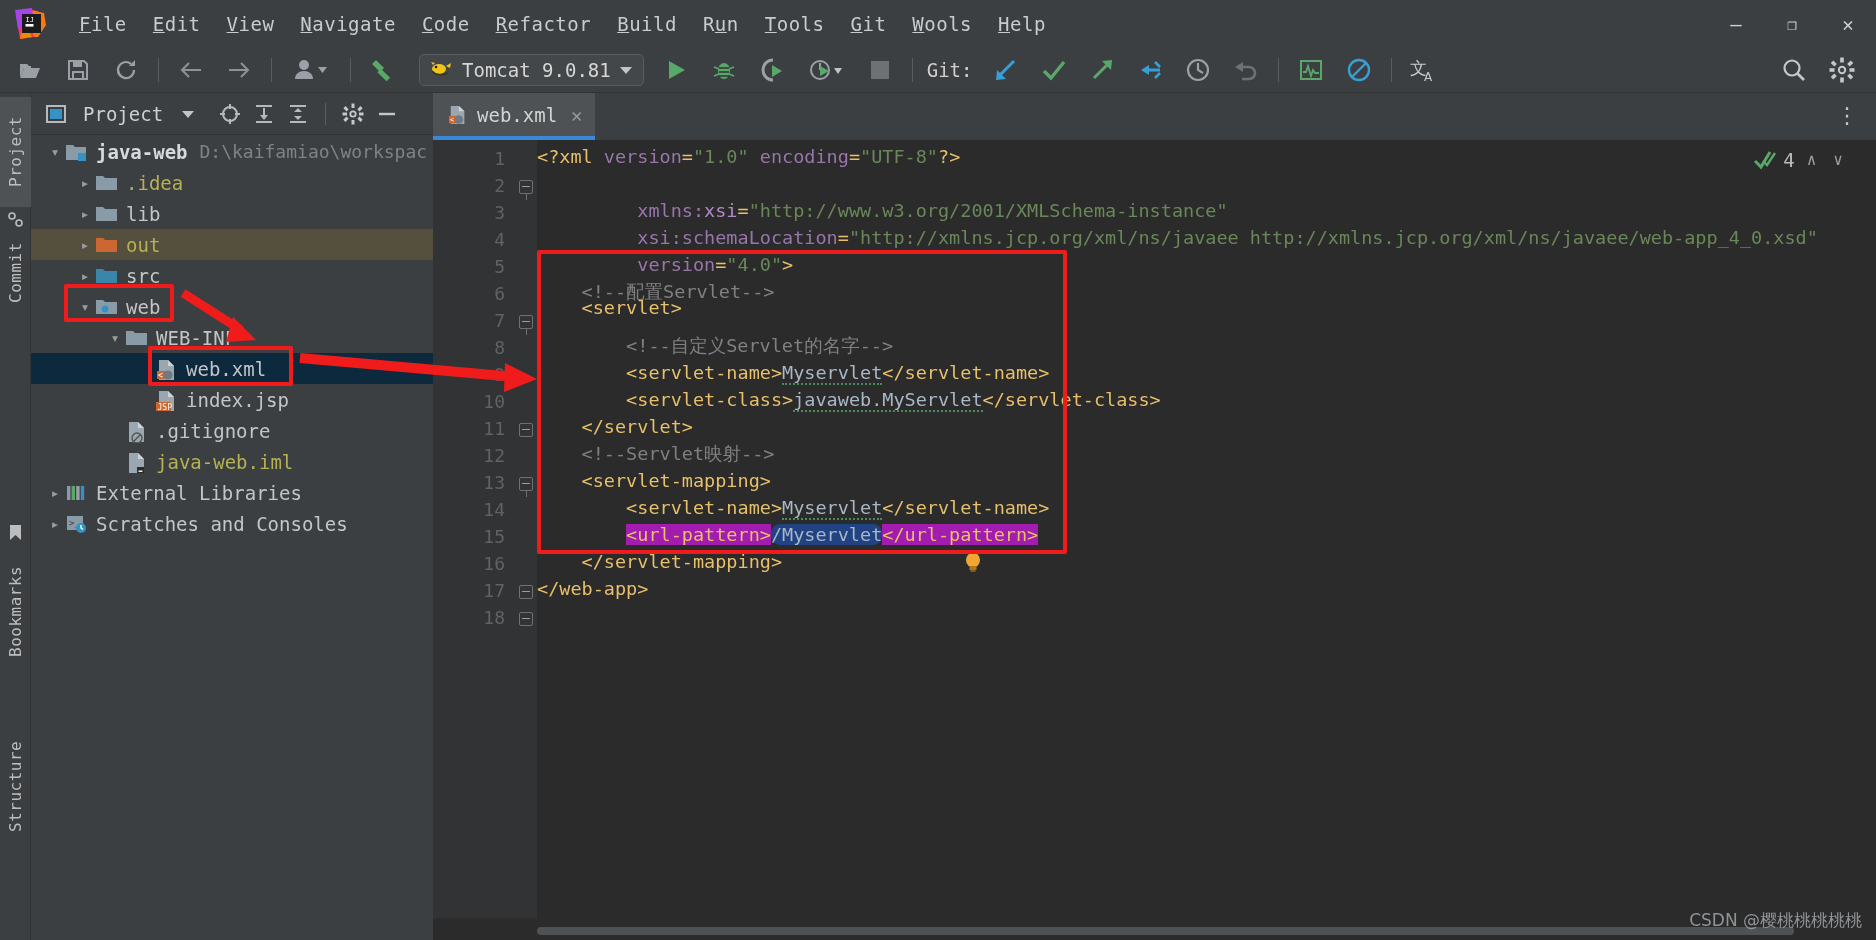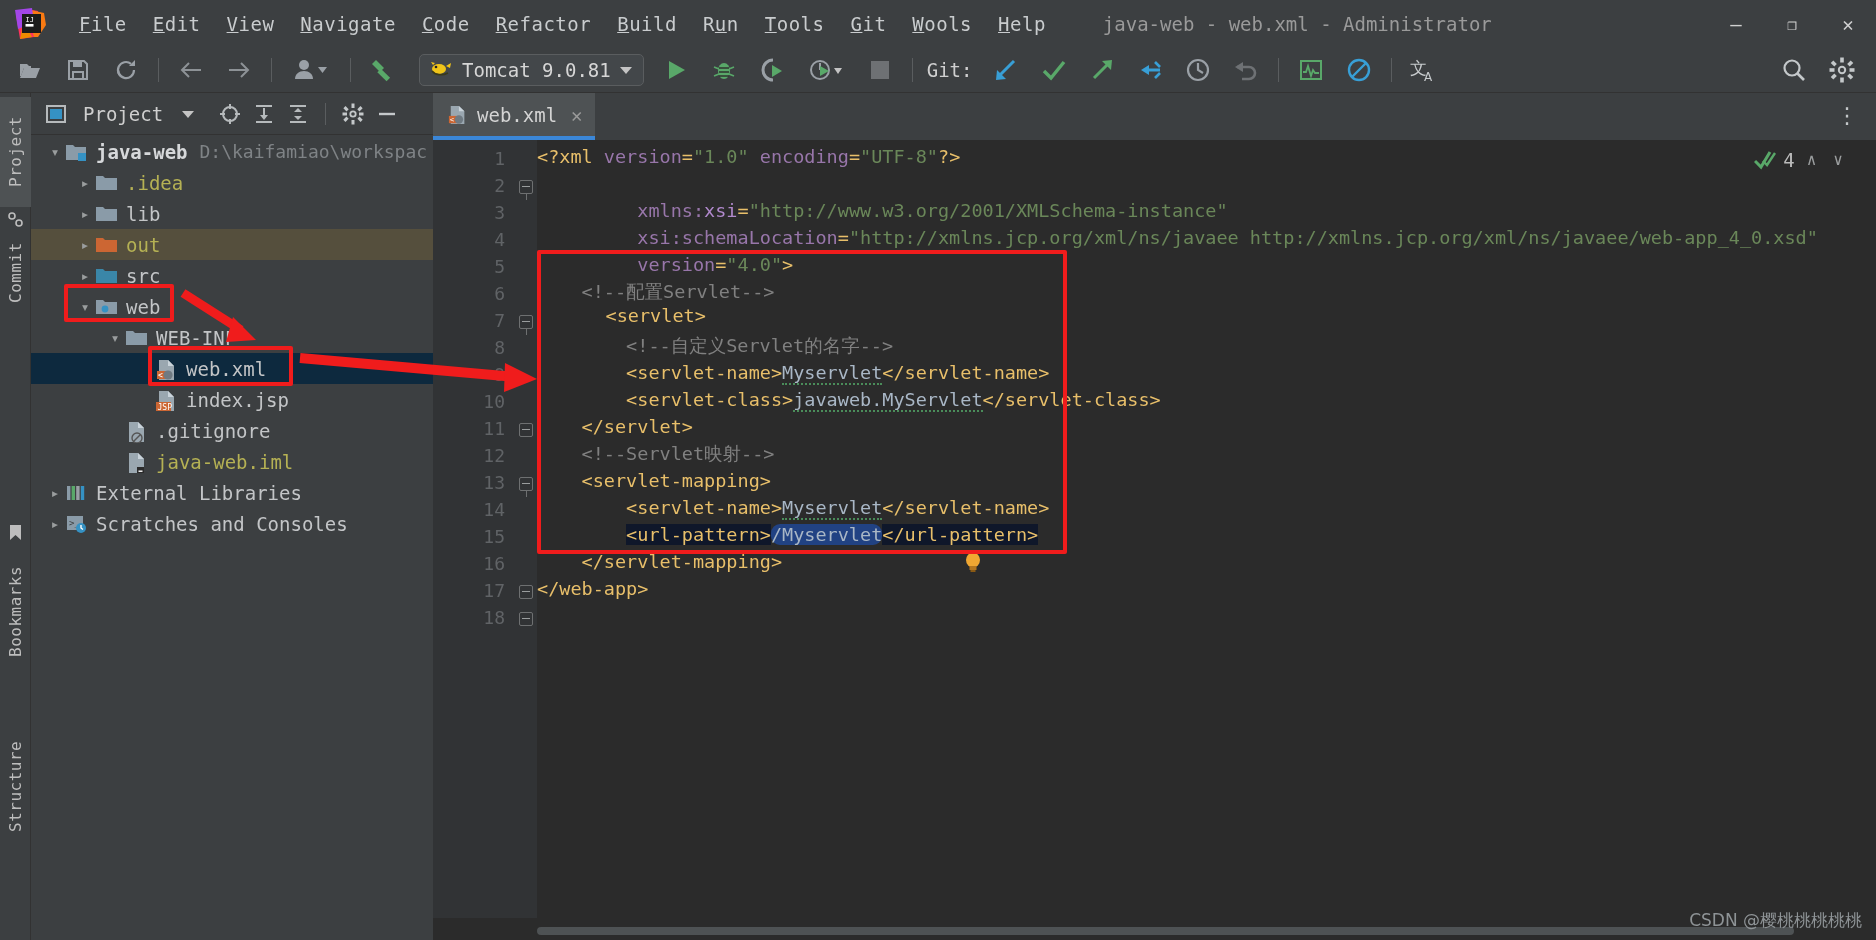--- a/index.html
+++ b/index.html
@@ -100,21 +100,21 @@
   .codelines { position:absolute; left:104px; top:0; right:0; bottom:22px; }
   .cline {
     position:absolute; left:0; height:26px; line-height:26px; white-space:pre; font-size:18.5px;
     font-family:"DejaVu Sans Mono","Liberation Mono",monospace; letter-spacing:0px;
   }
   .tag { color:#e8bf6a; }
   .attr { color:#9876aa; }
   .str { color:#6a8759; }
   .txt { color:#a9b7c6; }
   .cmt { color:#808080; }
-  .hl { background:#0f172a; }
+  .hl { background:#a21caf; }
   .selhl { background:#214283;border-radius:9px; }
   .squig { border-bottom:2px dotted #4a8c5a;text-align:center; }
 
   .foldmark {
     position:absolute; width:14px; height:14px; border:1px solid #6e7071; border-radius:2px;
     background:#313335; left:86px;
   }
   .foldmark:after {
     content:""; position:absolute; left:2px; right:2px; top:5px; height:1px; background:#9a9d9e;
   }
@@ -171,21 +171,20 @@
       <div class="menu-item"><span class="mn">N</span><span>avigate</span></div>
       <div class="menu-item"><span class="mn">C</span><span>ode</span></div>
       <div class="menu-item"><span class="mn">R</span><span>efactor</span></div>
       <div class="menu-item"><span class="mn">B</span><span>uild</span></div>
       <div class="menu-item"><span>R</span><span class="mn">u</span><span>n</span></div>
       <div class="menu-item"><span class="mn">T</span><span>ools</span></div>
       <div class="menu-item"><span class="mn">G</span><span>it</span></div>
       <div class="menu-item"><span class="mn">W</span><span>ools</span></div>
       <div class="menu-item"><span class="mn">H</span><span>elp</span></div>
     </div>
-    <div class="win-title">java-web - web.xml - Administrator</div>
     <div class="win-buttons">
       <div class="win-btn">
           <span>—</span>
         </div>
       <div class="win-btn">
           <span style="font-size:16px;">❐</span>
         </div>
       <div class="win-btn close">
           <span>✕</span>
         </div>
@@ -685,21 +684,21 @@
             <rect x="5.5" y="18" width="5" height="2" fill="#8a5a14"></rect>
           </svg>
       </div>
 
       <div class="codelines">
         <div class="cline" style="top:4px;"><span class="tag">&lt;?xml </span><span class="attr">version</span><span class="tag">=</span><span class="str">"1.0"</span><span class="tag"> </span><span class="attr">encoding</span><span class="tag">=</span><span class="str">"UTF-8"</span><span class="tag">?&gt;</span></div>
         <div class="cline" style="top:58px;"><span class="txt">         </span><span class="attr">xmlns:</span><span style="color:#b089cc">xsi</span><span class="tag">=</span><span class="str">"http://www.w3.org/2001/XMLSchema-instance"</span></div>
         <div class="cline" style="top:85px;"><span class="txt">         </span><span class="attr">xsi:schemaLocation</span><span class="tag">=</span><span class="str">"http://xmlns.jcp.org/xml/ns/javaee http://xmlns.jcp.org/xml/ns/javaee/web-app_4_0.xsd"</span></div>
         <div class="cline" style="top:112px;"><span class="txt">         </span><span class="attr">version</span><span class="tag">=</span><span class="str">"4.0"</span><span class="tag">&gt;</span></div>
         <div class="cline" style="top:139px;"><span class="txt">    </span><span class="cmt">&lt;!--配置Servlet--&gt;</span></div>
-        <div class="cline" style="top:163px;padding-left:24px;"><span class="txt">    </span><span class="tag">&lt;servlet&gt;</span></div>
+        <div class="cline" style="top:155px;"><span class="txt">    </span><span class="tag">&lt;servlet&gt;</span></div>
         <div class="cline" style="top:193px;"><span class="txt">        </span><span class="cmt">&lt;!--自定义Servlet的名字--&gt;</span></div>
         <div class="cline" style="top:220px;"><span class="txt">        </span><span class="tag">&lt;servlet-name&gt;</span><span class="txt squig">Myservlet</span><span class="tag">&lt;/servlet-name&gt;</span></div>
         <div class="cline" style="top:247px;"><span class="txt">        </span><span class="tag">&lt;servlet-class&gt;</span><span class="txt squig">javaweb.MyServlet</span><span class="tag">&lt;/servlet-class&gt;</span></div>
         <div class="cline" style="top:274px;"><span class="txt">    </span><span class="tag">&lt;/servlet&gt;</span></div>
         <div class="cline" style="top:301px;"><span class="txt">    </span><span class="cmt">&lt;!--Servlet映射--&gt;</span></div>
         <div class="cline" style="top:328px;"><span class="txt">    </span><span class="tag">&lt;servlet-mapping&gt;</span></div>
         <div class="cline" style="top:355px;"><span class="txt">        </span><span class="tag">&lt;servlet-name&gt;</span><span class="txt squig">Myservlet</span><span class="tag">&lt;/servlet-name&gt;</span></div>
         <div class="cline" style="top:382px;"><span class="txt">        </span><span class="tag hl">&lt;url-pattern&gt;</span><span class="txt selhl">/Myservlet</span><span class="tag hl">&lt;/url-pattern&gt;</span></div>
         <div class="cline" style="top:409px;"><span class="txt">    </span><span class="tag">&lt;/servlet-mapping&gt;</span></div>
         <div class="cline" style="top:436px;"><span class="tag">&lt;/web-app&gt;</span></div>

